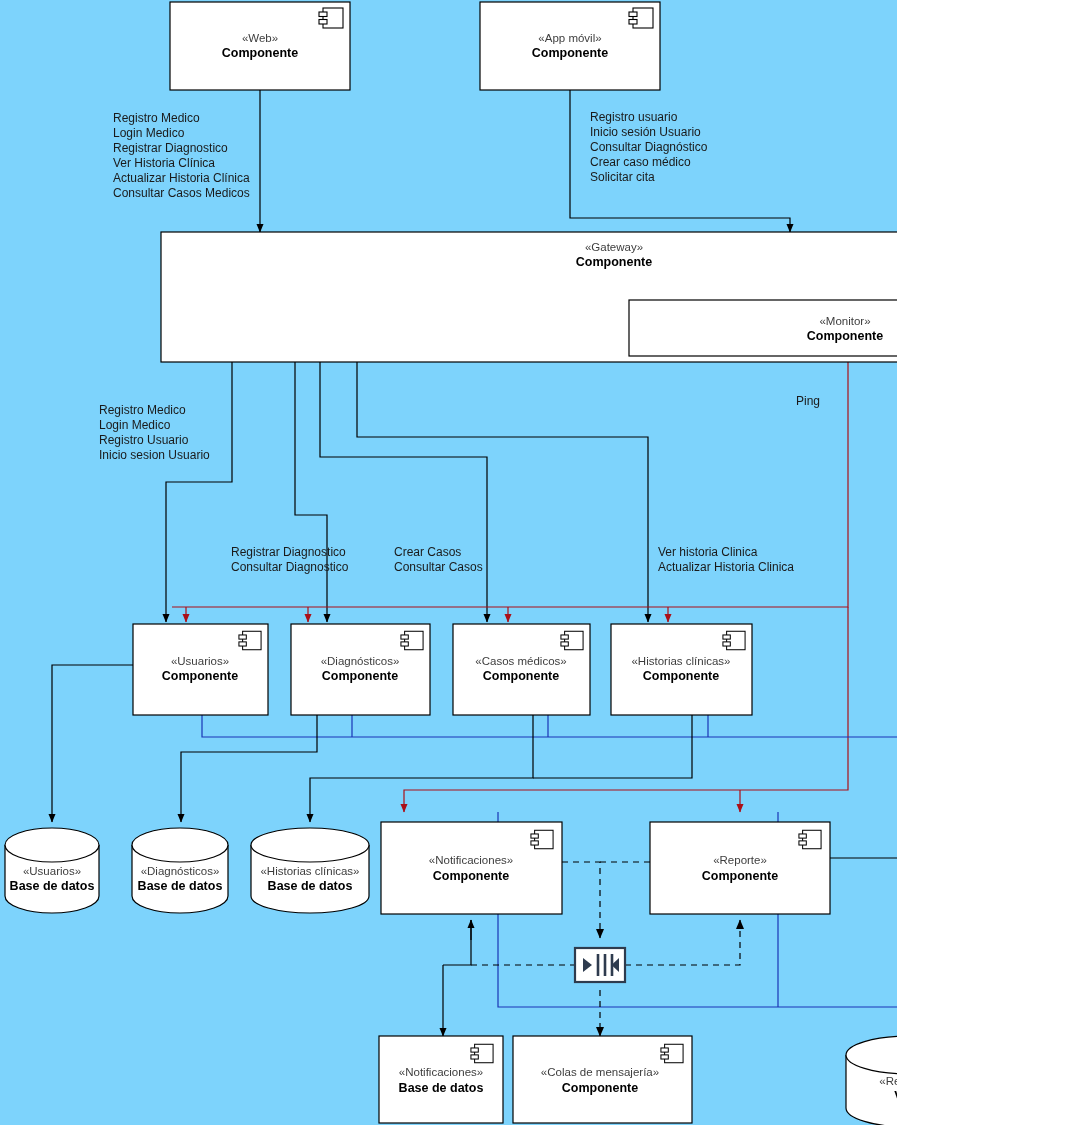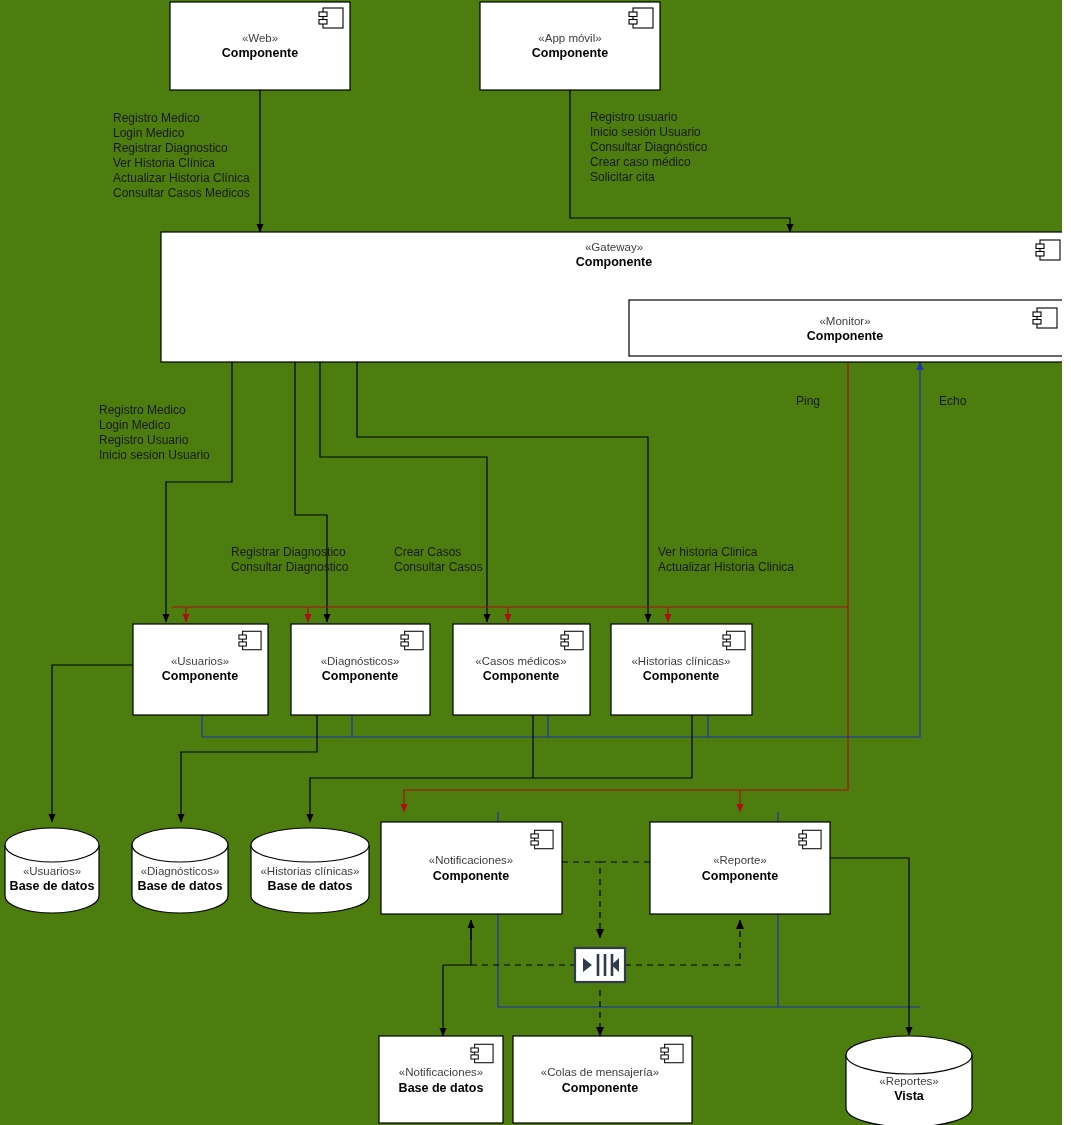--- a/index.html
+++ b/index.html
@@ -5,23 +5,23 @@
   html, body {
     margin: 0;
     padding: 0;
     background: #ffffff;
   }
   body {
     font-family: "Liberation Sans", sans-serif;
   }
   #diagram-root {
     position: relative;
-    width: 1062px;
+    width: 897px;
     height: 1125px;
-    background: #4d7c0f;
+    background: #7dd3fc;
     overflow: hidden;
   }
   svg#uml {
     position: absolute;
     top: 0;
     left: 0;
     width: 1071px;
     height: 1125px;
     display: block;
   }

